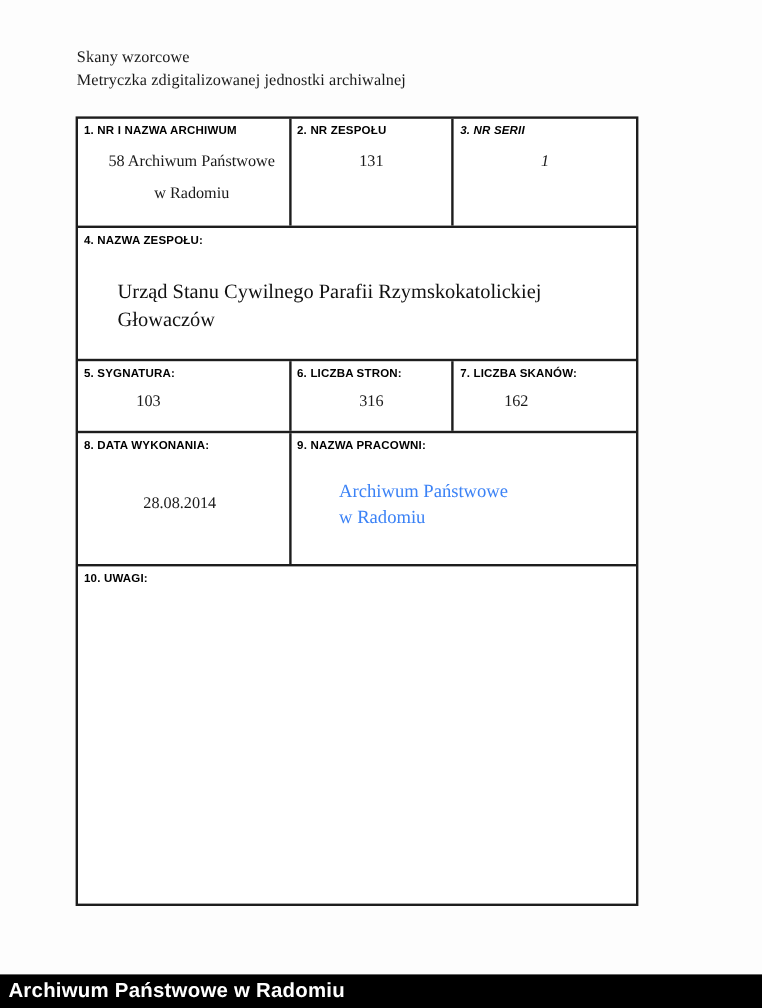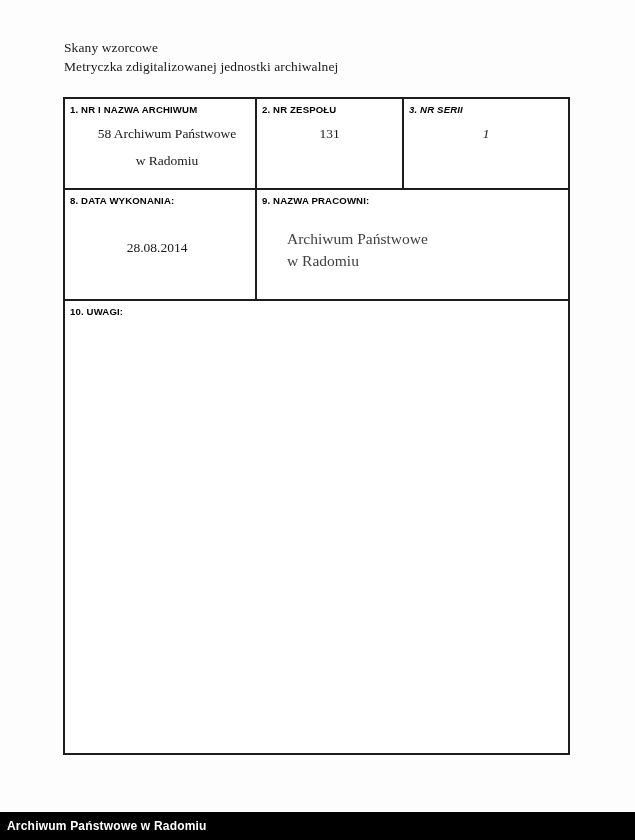--- a/index.html
+++ b/index.html
@@ -34,21 +34,21 @@
     color: #1a1a1a;
     letter-spacing: 0.1px;
   }
   .doc-heading div { white-space: nowrap; }
 
   
   .form-table {
     position: absolute;
     left: 63px;
     top: 97px;
-    width: 507px;
+    width: 469px;
     height: 658px;
     border: 2px solid #1d1d1d;
     box-sizing: border-box;
     background: #ffffff;
   }
 
   .row {
     display: flex;
     box-sizing: border-box;
     border-bottom: 2px solid #1d1d1d;
@@ -122,22 +122,22 @@
     line-height: 19px;
     color: #1a1a1a;
     text-align: center;
     margin-top: 31px;
     padding-right: 6px;
   }
   .r4 .pracownia-value {
     font-family: "Liberation Serif", serif;
     font-size: 15.5px;
     line-height: 22px;
-    color: #404040;
-    padding-left: 30px;
+    color: #3b82f6;
+    padding-left: 40px;
     margin-top: 21px;
   }
 
   
   .r5 { height: 281px; }
   .r5 .c1 { width: 100%; border-radius: 22px; }
 
   
   .footer-bar {
     position: absolute;
@@ -145,21 +145,21 @@
     top: 812px;
     width: 635px;
     height: 28px;
     background: #000000;
     display: flex;
     align-items: center;
   }
   .footer-text {
     font-family: "Liberation Sans", sans-serif;
     font-weight: bold;
-    font-size: 12px;
+    font-size: 17px;
     color: #ffffff;
     padding-left: 7px;
     letter-spacing: 0.2px;
   }
 </style>
 </head>
 <body>
 
 <div class="page">
 
@@ -179,21 +179,42 @@
       <div class="cell c2">
         <div class="cell-label">2. NR ZESPOŁU</div>
         <div class="cell-value v-center">131</div>
       </div>
       <div class="cell c3 nb">
         <div class="cell-label">3. NR SERII</div>
         <div class="cell-value v-center">1</div>
       </div>
     </div>
 
-
+    <div class="row r2">
+      <div class="cell c1 nb">
+        <div class="cell-label">4. NAZWA ZESPOŁU:</div>
+        <div class="big-value">Urząd Stanu Cywilnego Parafii Rzymskokatolickiej</div>
+        <div class="big-value" style="margin-top:0;">Głowaczów</div>
+      </div>
+    </div>
+
+    <div class="row r3">
+      <div class="cell c1">
+        <div class="cell-label">5. SYGNATURA:</div>
+        <div class="cell-value v-center" style="padding-right:58px;">103</div>
+      </div>
+      <div class="cell c2">
+        <div class="cell-label">6. LICZBA STRON:</div>
+        <div class="cell-value v-center">316</div>
+      </div>
+      <div class="cell c3 nb">
+        <div class="cell-label">7. LICZBA SKANÓW:</div>
+        <div class="cell-value v-center" style="padding-right:48px;">162</div>
+      </div>
+    </div>
 
     <div class="row r4">
       <div class="cell c1">
         <div class="cell-label">8. DATA WYKONANIA:</div>
         <div class="date-value">28.08.2014</div>
       </div>
       <div class="cell c2 nb">
         <div class="cell-label">9. NAZWA PRACOWNI:</div>
         <div class="pracownia-value">Archiwum Państwowe</div>
         <div class="pracownia-value" style="margin-top:0;">w Radomiu</div>

